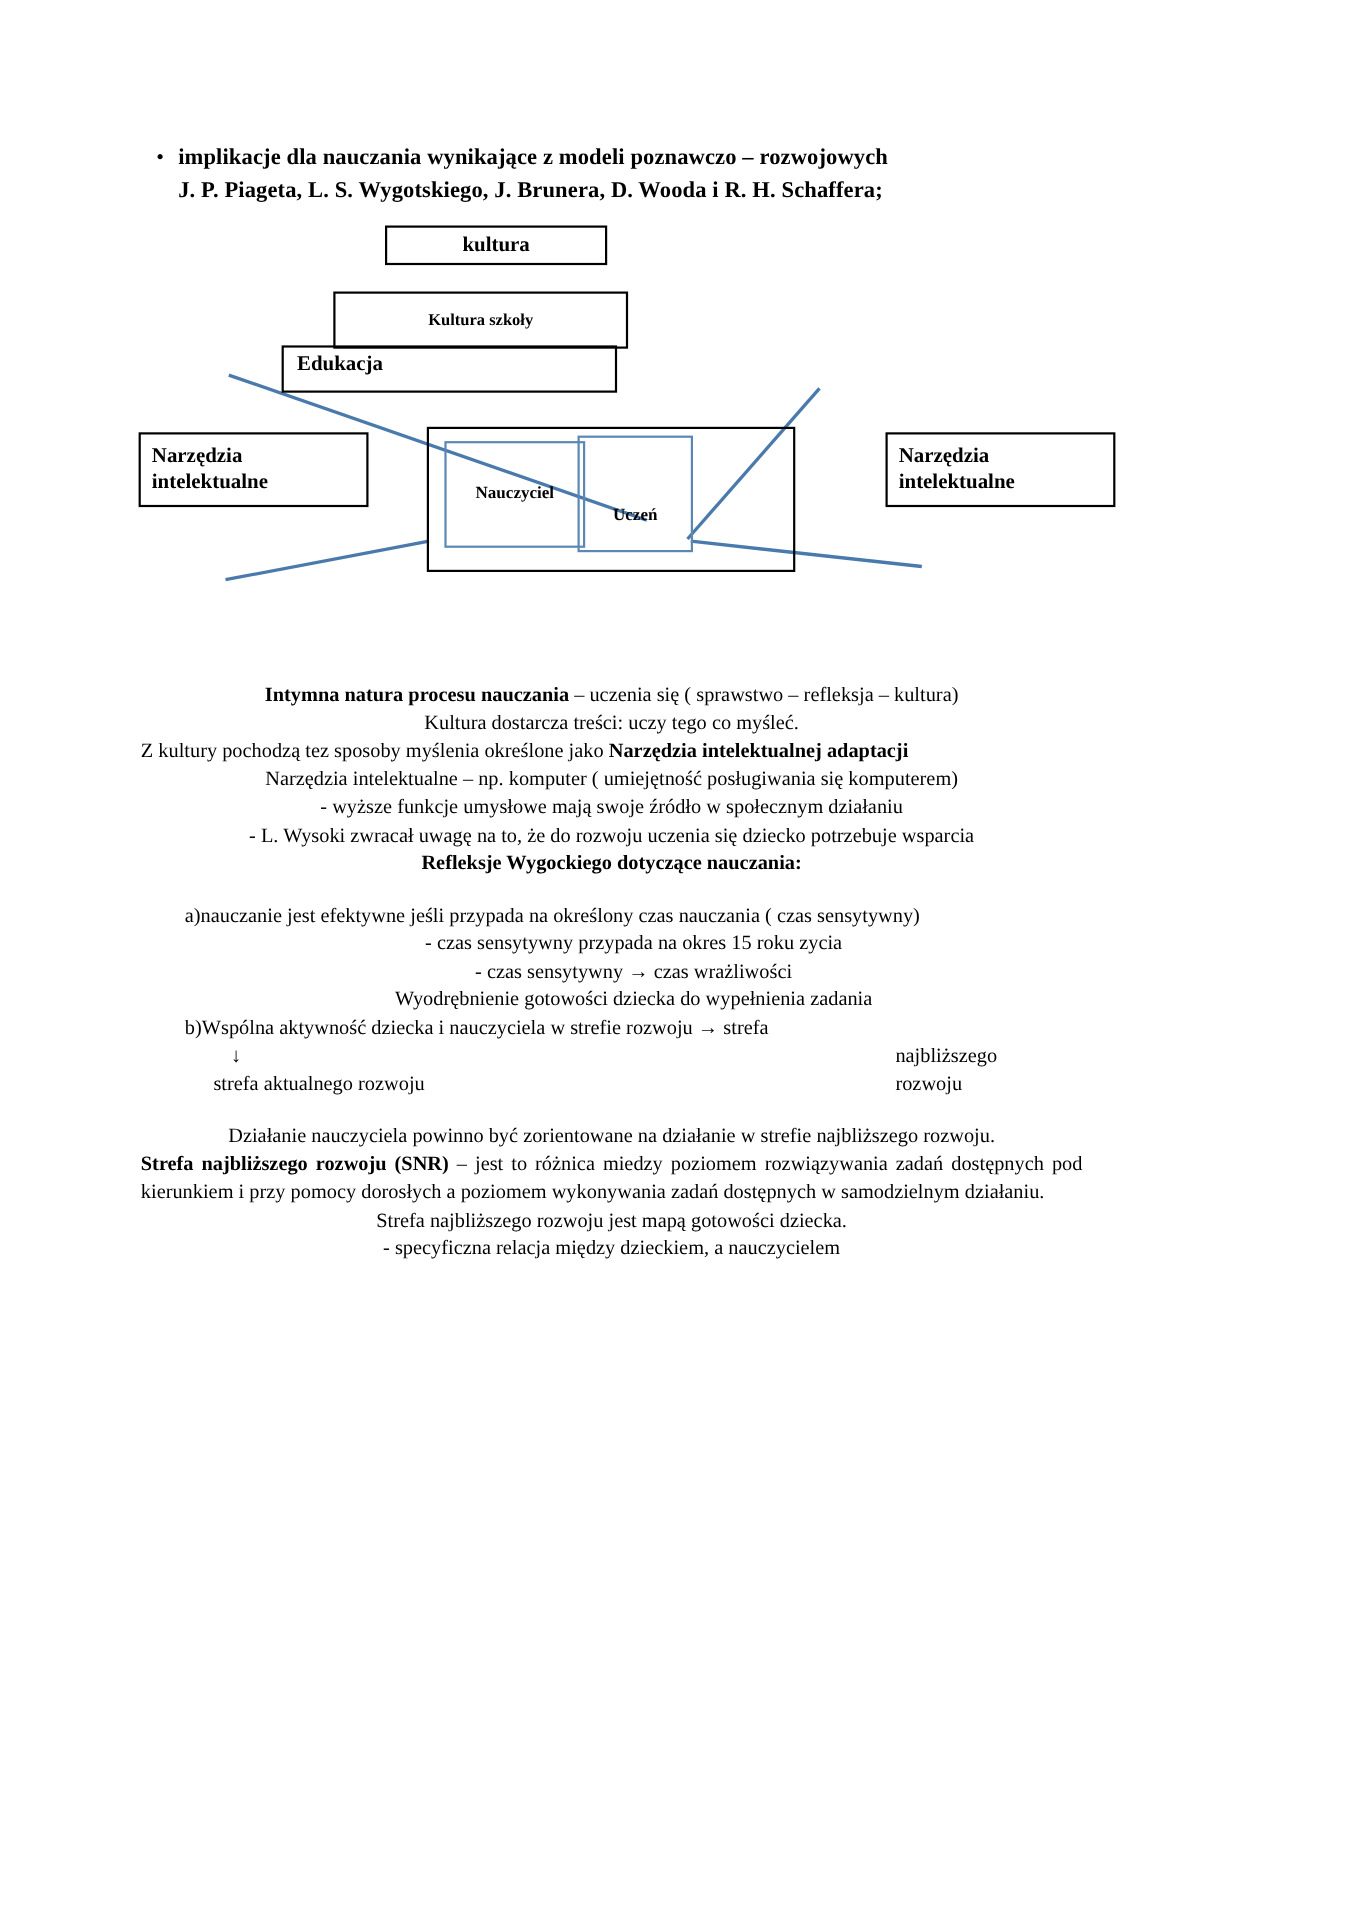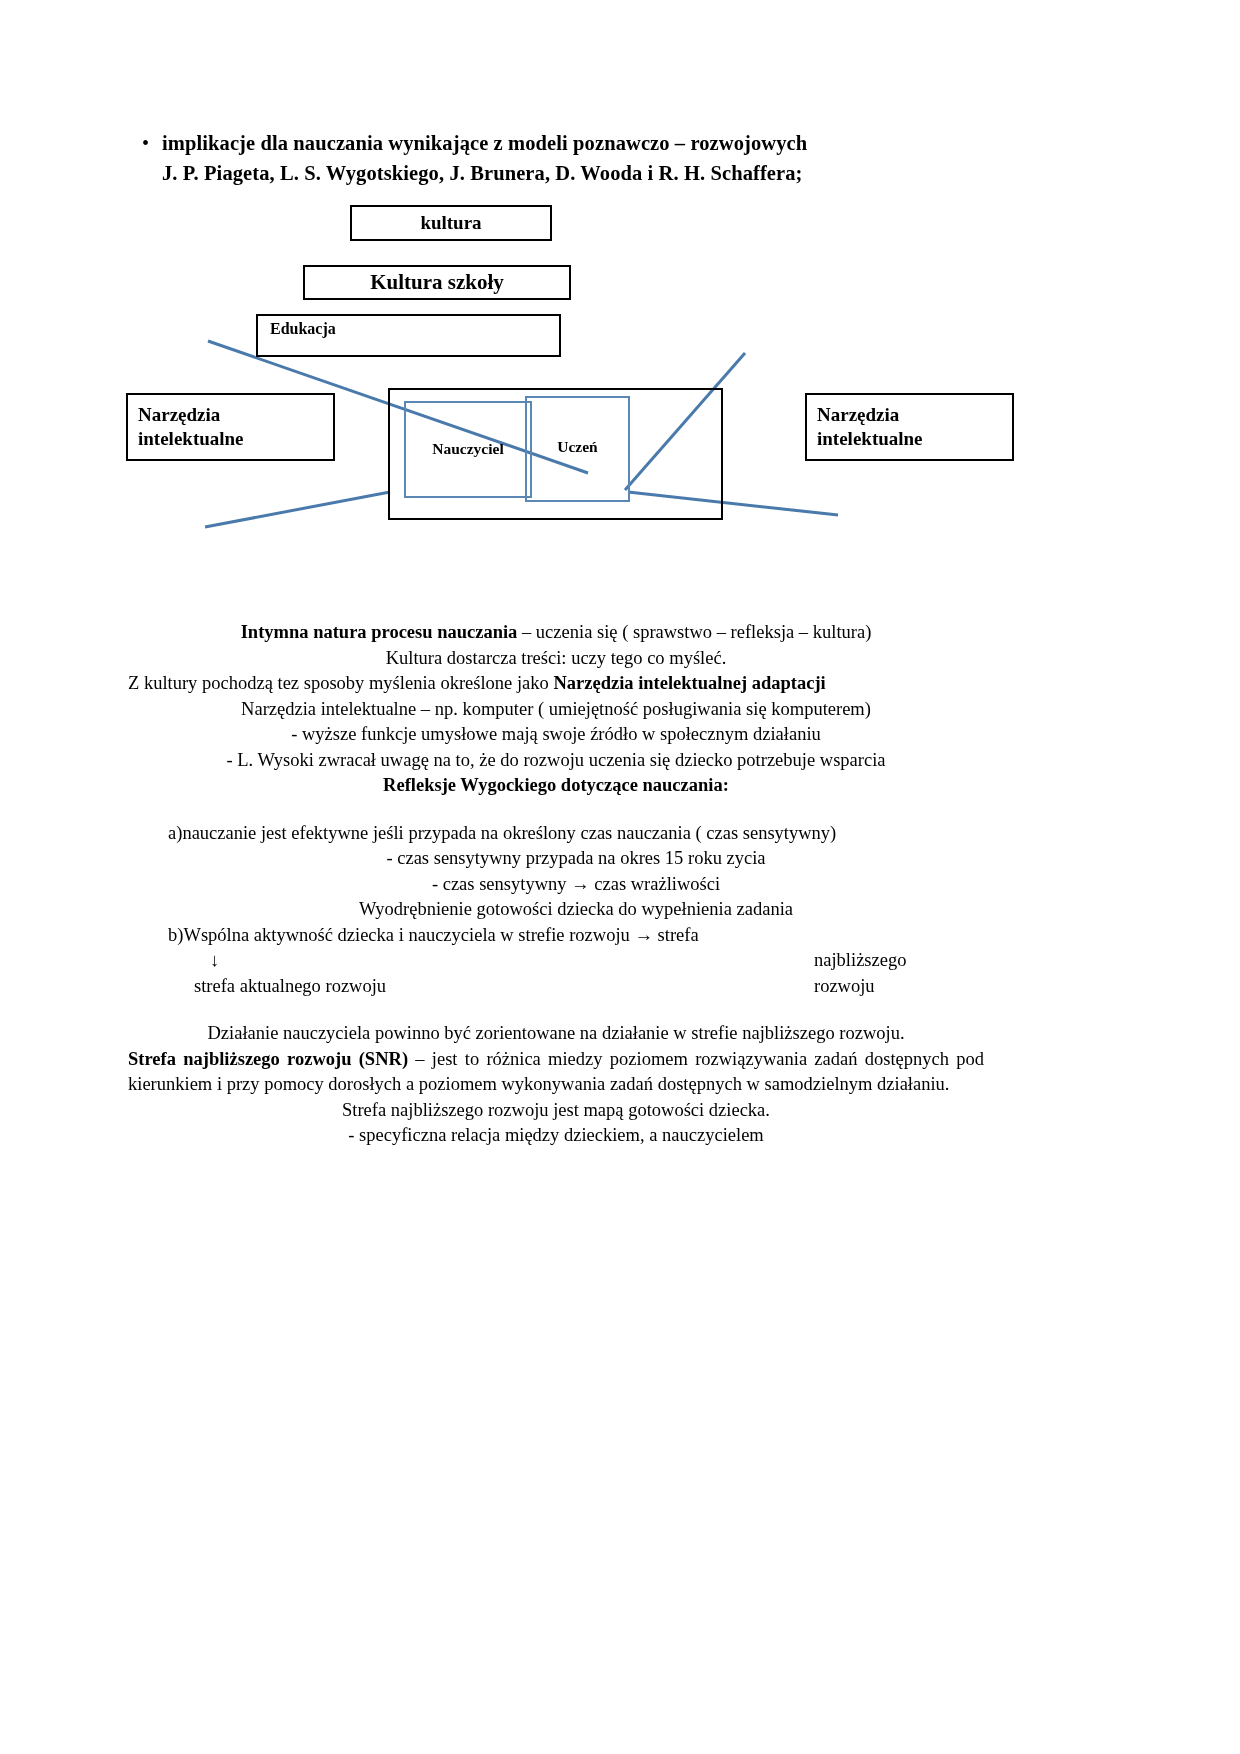--- a/index.html
+++ b/index.html
@@ -75,26 +75,26 @@
   }
   .dbox.center { justify-content: center; }
   .dbox.leftal { justify-content: flex-start; padding-left: 12px; }
 
   #box-kultura {
     left: 350px; top: 205px; width: 202px; height: 36px;
     font-size: 19px;
     text-align: center;
   }
   #box-kultura-szkoly {
-    left: 303px; top: 265px; width: 268px; height: 35px;
-    font-size: 21px;
+    left: 303px; top: 265px; width: 268px; height: 52px;
+    font-size: 15px;
   }
   #box-edukacja {
     left: 256px; top: 314px; width: 305px; height: 43px;
-    font-size: 16px;
+    font-size: 19px;
     align-items: flex-start;
     padding-top: 4px;
   }
   #box-narz-left {
     left: 126px; top: 393px; width: 209px; height: 68px;
     font-size: 19px;
     flex-direction: column;
     align-items: flex-start;
     justify-content: center;
     padding-left: 10px;
@@ -120,21 +120,21 @@
     font-size: 15.5px;
     align-items: flex-start;
     padding-top: 37px;
     box-sizing: border-box;
   }
   #box-uczen {
     left: 525px; top: 396px; width: 105px; height: 106px;
     border: 2px solid #5b87b4;
     justify-content: center;
     font-size: 15.5px;
-    align-items: flex-start;
+    align-items: center;
     padding-top: 40px;
     box-sizing: border-box;
   }
   .dbox-label { white-space: nowrap; }
 
   
   .body-text {
     position: absolute;
     left: 128px;
     top: 620px;

